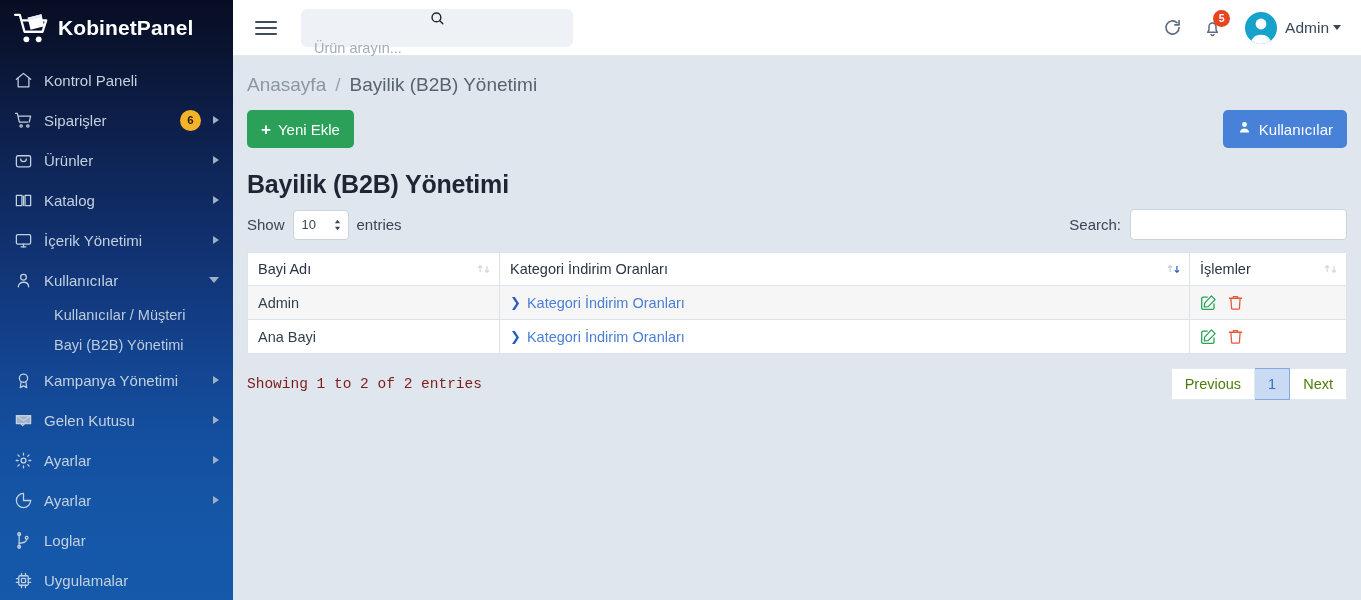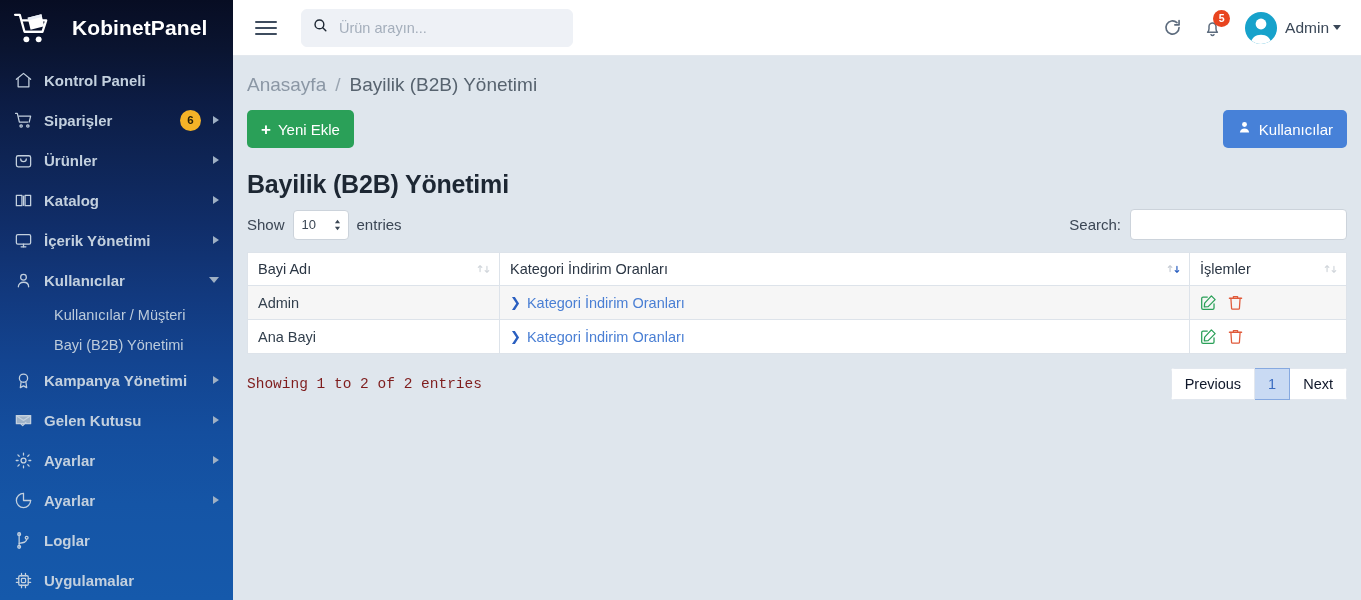--- a/index.html
+++ b/index.html
@@ -26,40 +26,40 @@
         #134490 60%,
         #144e9e 72%,
         #1555a6 84%,
         #1559ab 100%);
     color: #c7d2de;
     overflow: hidden;
     position: relative;
   }
   .logo-row {
     height: 56px; display: flex; align-items: center;
-    padding-left: 12px; gap: 18px;
+    padding-left: 12px; gap: 4px;
   }
   .logo-mark { width: 42px; height: 34px; flex: 0 0 42px; position: relative; }
   .logo-text {
     font-size: 21px; font-weight: 700; color: #ffffff;
     letter-spacing: .1px; white-space: nowrap;
   }
   .nav { padding-top: 4px; }
   .nav-item {
     display: flex; align-items: center;
     height: 40px; padding: 0 14px 0 14px;
     cursor: pointer; position: relative;
     color: #c3d0de; font-size: 15px;
   }
   .nav-ico {
     width: 30px; flex: 0 0 30px; display: flex;
     align-items: center; justify-content: flex-start;
     color: #c3d0de;
   }
-  .nav-label { flex: 1 1 auto; white-space: nowrap; font-weight: bold; }
+  .nav-label { flex: 1 1 auto; white-space: nowrap; }
   .nav-badge {
     background: #f5b327; color: #2b2206;
     font-size: 11.5px; font-weight: 700;
     min-width: 21px; height: 21px; border-radius: 11px;
     display: flex; align-items: center; justify-content: center;
     margin-right: 8px; padding: 0 6px;
   }
   .caret-right {
     width: 0; height: 0; flex: 0 0 auto;
     border-top: 4.5px solid transparent;
@@ -90,21 +90,21 @@
     border-bottom: 1px solid #e3e8ee; flex: 0 0 56px;
   }
   .hamburger { width: 22px; cursor: pointer; margin-right: 24px; }
   .hamburger span {
     display: block; height: 2px; background: #3e4c5e;
     border-radius: 1px; margin: 4px 0;
   }
   .searchbox {
     width: 272px; height: 38px; background: #eef1f6;
     border: 1px solid #eef1f6; border-radius: 6px;
-    display: flex; align-items: center; padding: 0 10px; gap: 8px;
+    display: flex; align-items: center; padding: 0 10px; gap: 8px; flex-direction: column;
   }
   .searchbox input {
     border: none; outline: none; background: transparent;
     font-size: 14.5px; color: #32404f; width: 100%;
     font-family: inherit;
   }
   .searchbox input::placeholder { color: #a4aebb; }
   .topbar-spacer { flex: 1 1 auto; }
   .topbar-icon {
     width: 34px; height: 34px; display: flex; align-items: center;
@@ -218,21 +218,21 @@
   .act-del  { color: #e05a3a; }
 
   .table-footer {
     display: flex; align-items: center; margin-top: 14px; height: 32px;
   }
   .dt-info { font-size: 14.5px; color: #7f1d1d; font-family: Liberation Mono, monospace; }
   .foot-spacer { flex: 1 1 auto; }
   .pagination { display: flex; background: #fff; border-radius: 4px; overflow: hidden; }
   .page-btn {
     padding: 0 13px; height: 32px; display: flex; align-items: center;
-    font-size: 14.5px; color: #0f172a; cursor: pointer;
+    font-size: 14.5px; color: #4d7c0f; cursor: pointer;
     border: 1px solid #e2e7ee; border-left: none; background: #fff;
   }
   .page-btn:first-child { border-left: 1px solid #e2e7ee; }
   .page-btn.current {
     background: #c9daf3; color: #3b6cc0; border-color: #86a9e0;
   }
 </style>
 </head>
 <body>
 

